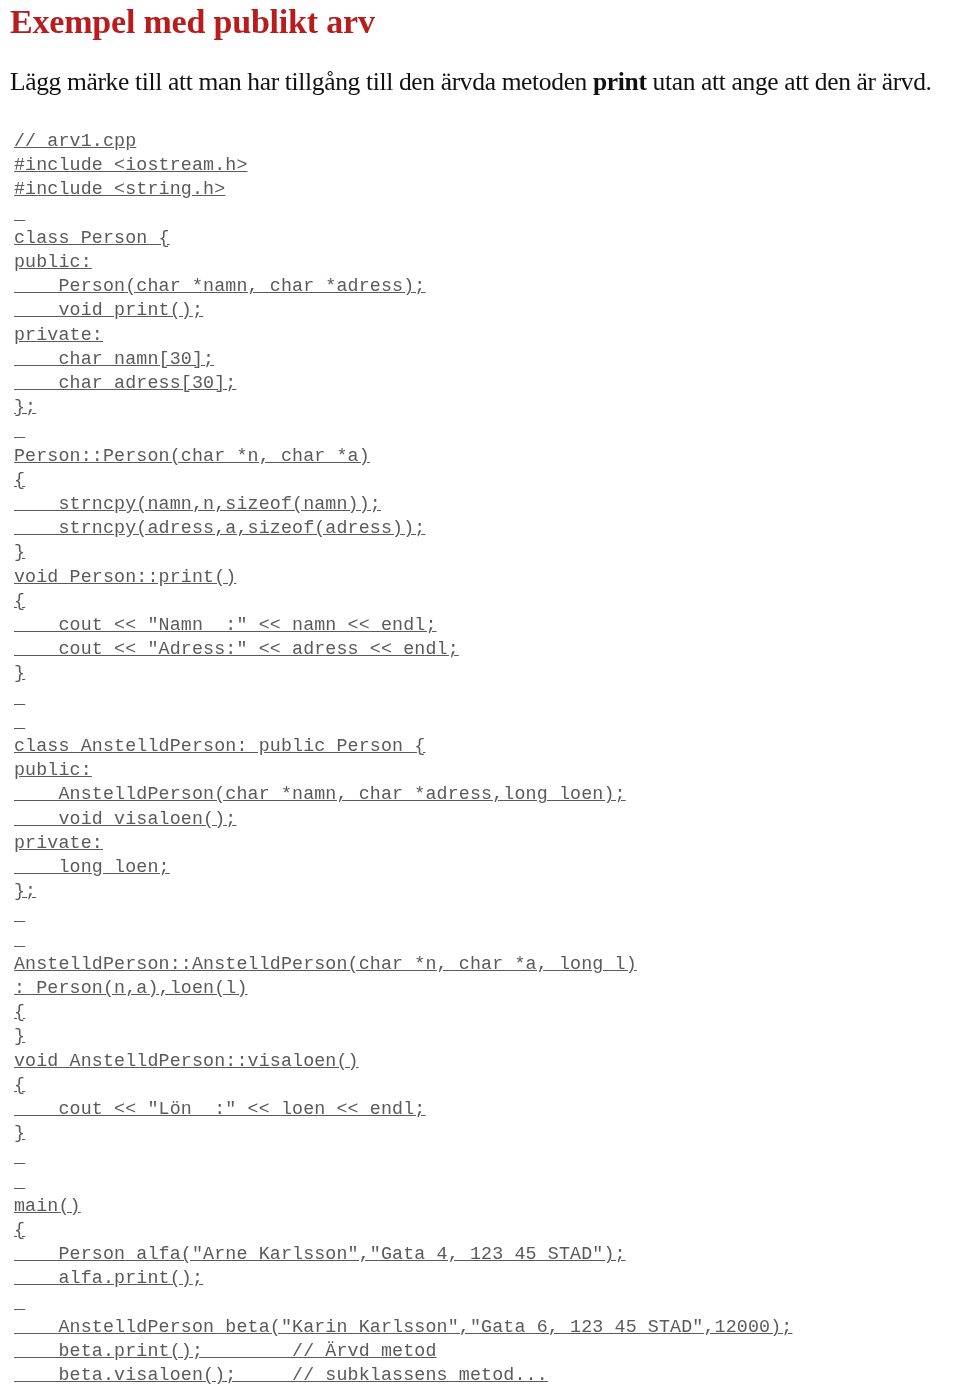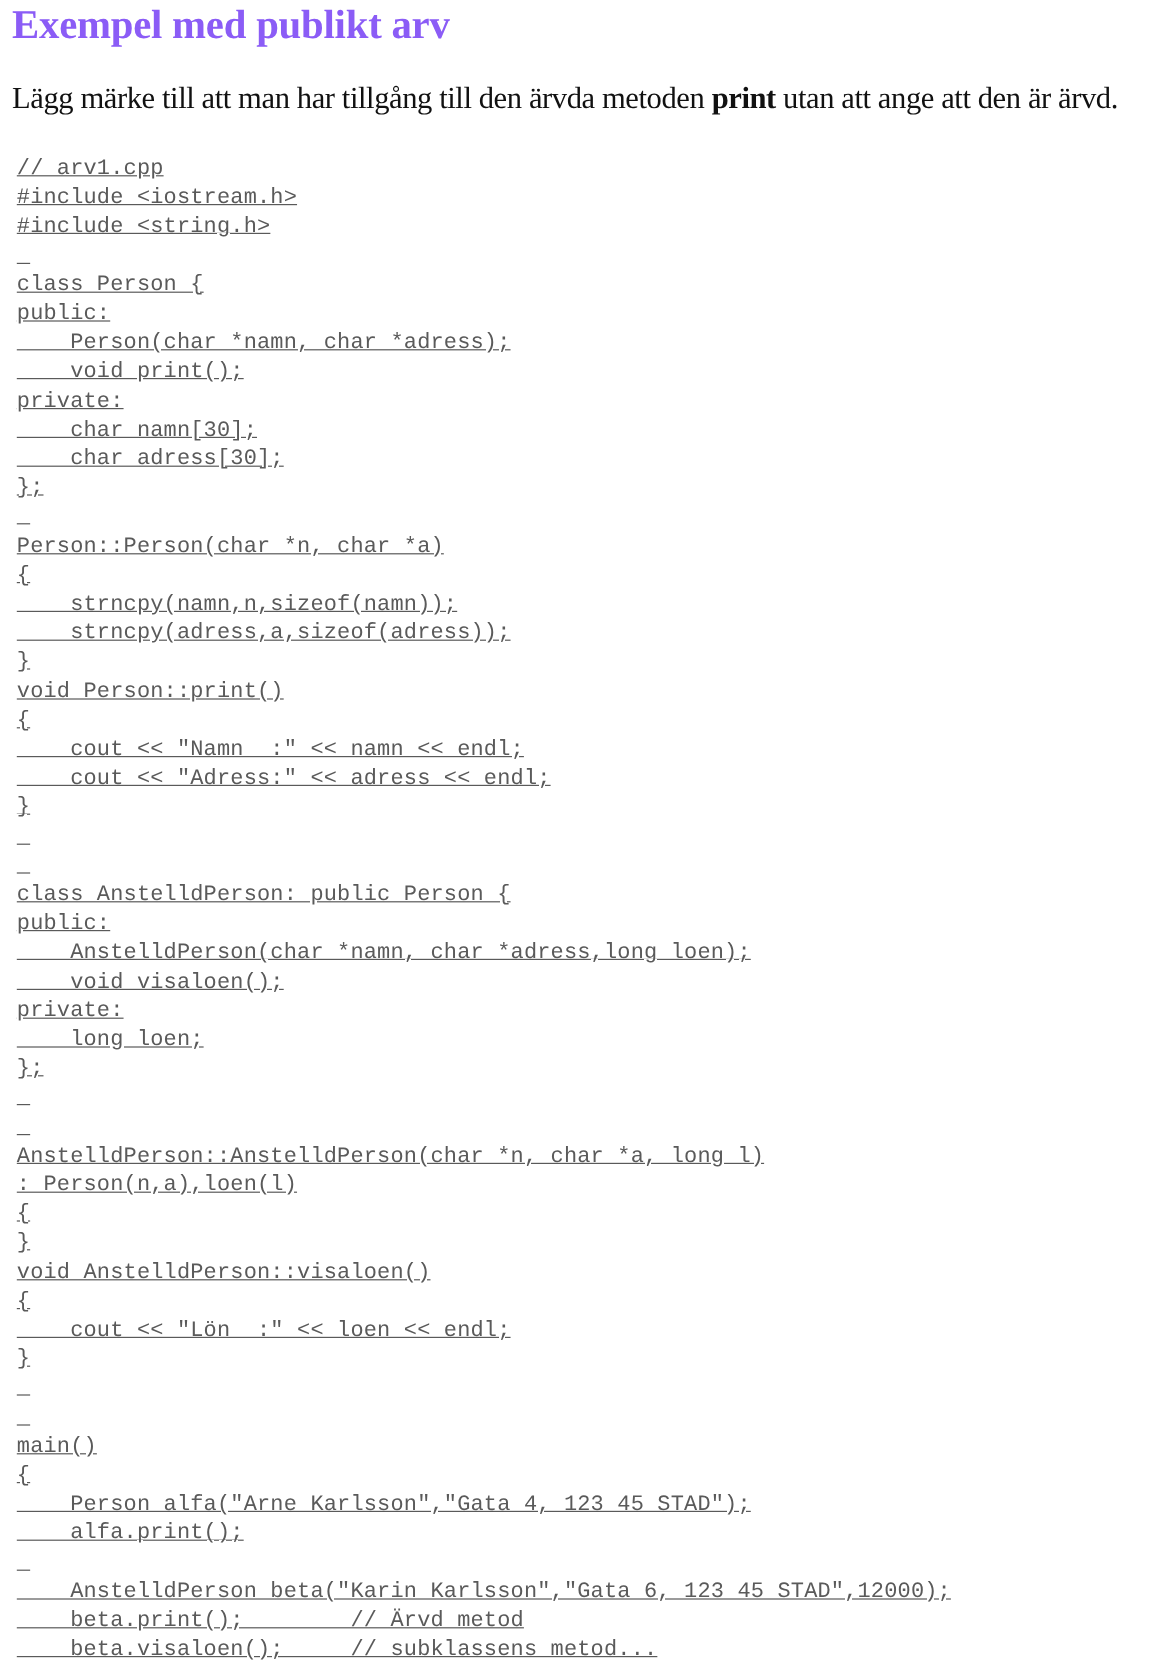--- a/index.html
+++ b/index.html
@@ -20,21 +20,21 @@
     height: 1389px;
     box-sizing: border-box;
     padding: 0 8px;
   }
   .page-title {
     font-family: "Liberation Serif", "DejaVu Serif", serif;
     font-weight: bold;
     font-size: 34px;
     line-height: 40px;
     letter-spacing: -0.2px;
-    color: #8b5cf6;
+    color: #b91c1c;
     margin: 2px 0 0 2px;
     white-space: nowrap;
   }
   .intro-line {
     font-family: "Liberation Serif", "DejaVu Serif", serif;
     font-size: 25.5px;
     line-height: 32px;
     color: #111111;
     margin: 24px 0 16px 2px;
     white-space: nowrap;

